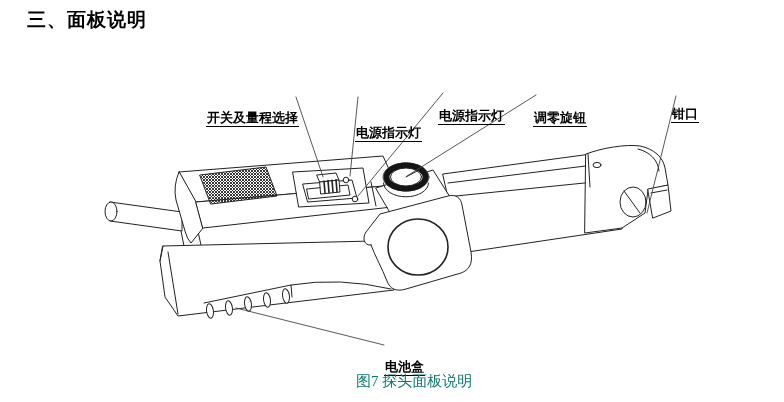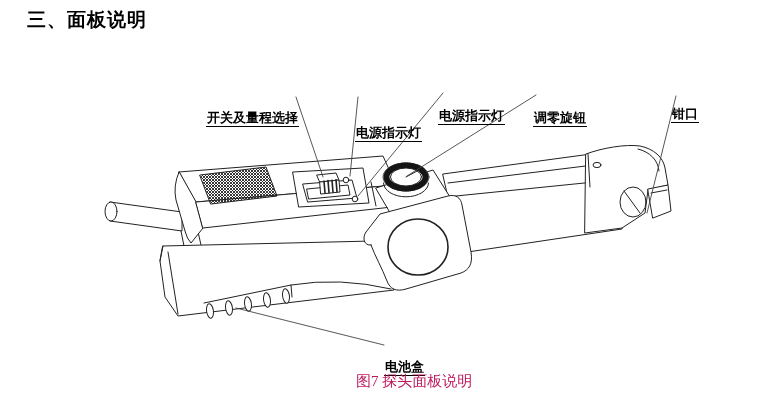--- a/index.html
+++ b/index.html
@@ -6,21 +6,21 @@
   body{width:784px;height:402px;position:relative;overflow:hidden;
        font-family:"Liberation Sans","DejaVu Sans",sans-serif;color:#111;}
   .page{position:absolute;inset:0;background:#fff;}
   .heading{position:absolute;left:27px;top:7px;font-size:19px;font-weight:700;
            letter-spacing:1px;color:#000;white-space:nowrap;text-align:center;}
   .figure{position:absolute;inset:0;}
   svg.diagram{position:absolute;left:0;top:0;}
   .callout{position:absolute;font-size:13px;font-weight:700;line-height:1.1;
            color:#000;border-bottom:1px solid #000;padding:0 1px 1px 1px;white-space:nowrap;margin-top:32px;}
   .caption{position:absolute;left:356px;top:372px;font-size:15px;font-weight:400;
-           font-family:"Liberation Serif","DejaVu Serif",serif;color:#be185d;white-space:nowrap;}
+           font-family:"Liberation Serif","DejaVu Serif",serif;color:#0f766e;white-space:nowrap;}
 </style>
 </head>
 <body>
 
 <div class="page">
 
   <div class="heading">三、面板说明</div>
 
   <div class="figure">
 

